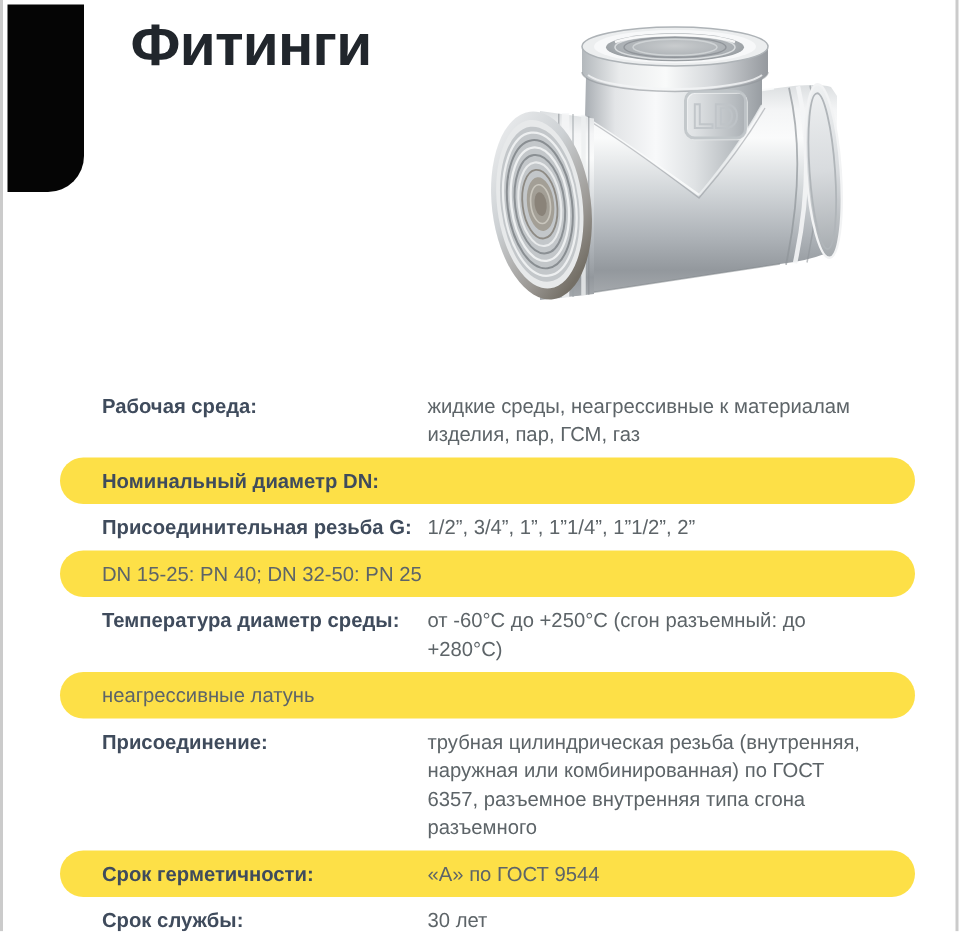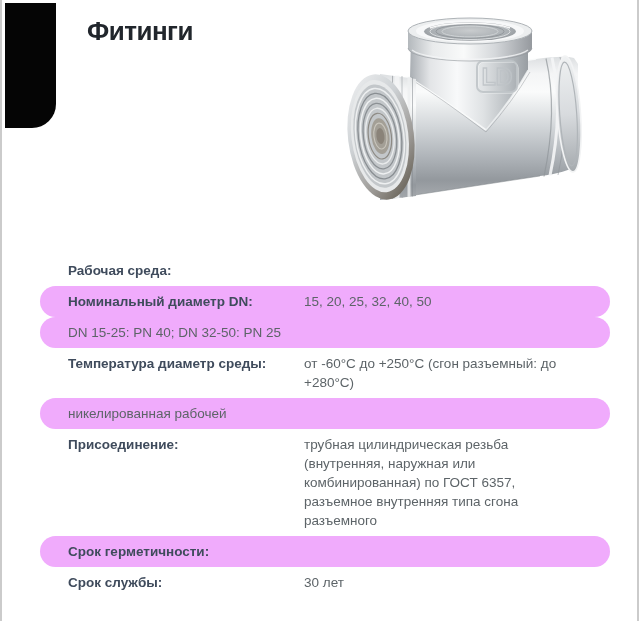--- a/index.html
+++ b/index.html
@@ -19,45 +19,44 @@
     position: absolute;
     left: 5px; top: 3px;
     width: 51px; height: 125px;
     background: #050505;
     border-bottom-right-radius: 24px;
   }
   .page-title {
     position: absolute;
     left: 87px; top: 8px;
     width: 240px;
-    font-size: 26px;
+    font-size: 39px;
     font-weight: 700;
     line-height: 46px;
     color: #21262c;
     letter-spacing: -0.5px;
   }
   .product-wrap {
     position: absolute;
-    left: 340px; top: 0;
+    left: 320px; top: 0;
     width: 260px; height: 240px;
   }
   .spec-table {
     position: absolute;
     left: 40px; top: 255px;
     width: 570px;
   }
   .spec-row {
     display: flex;
     align-items: flex-start;
     min-height: 31px;
     padding: 6px 30px 6px 28px;
     border-radius: 16px;
-    gap: 19px;
-  }
-  .spec-row.striped { background: #f0abfc; }
+  }
+  .spec-row.striped { background: #fde047; }
   .spec-label {
     flex: none;
     width: 217px;
     font-size: 13.5px;
     font-weight: 700;
     line-height: 19px;
     color: #3f4b5c;
     padding-right: 10px;
   }
   .spec-value {
@@ -184,41 +183,46 @@
         <ellipse cx="40.5" cy="136" rx="9" ry="18" fill="#a39f96"></ellipse>
         <ellipse cx="40.5" cy="136" rx="6.5" ry="13" fill="none" stroke="#c9c6bd" stroke-width="1.1"></ellipse>
         <ellipse cx="40.5" cy="136" rx="4" ry="8" fill="#8a8379"></ellipse>
       </g>
     </svg>
   </div>
 
   <div class="spec-table">
     <div class="spec-row">
       <div class="spec-label">Рабочая среда:</div>
+      <div class="spec-value">жидкие среды, неагрессивные к материалам изделия, пар, ГСМ, газ</div>
     </div>
     <div class="spec-row striped">
       <div class="spec-label">Номинальный диаметр DN:</div>
-      <div class="spec-value">15, 20, 25, 32, 40, 50</div>
+    </div>
+    <div class="spec-row">
+      <div class="spec-label">Присоединительная резьба G:</div>
+      <div class="spec-value">1/2”, 3/4”, 1”, 1”1/4”, 1”1/2”, 2”</div>
     </div>
     <div class="spec-row striped">
       <div class="spec-value">DN 15-25: PN 40; DN 32-50: PN 25</div>
     </div>
     <div class="spec-row">
       <div class="spec-label">Температура диаметр среды:</div>
       <div class="spec-value">от -60°C до +250°C (сгон разъемный: до +280°C)</div>
     </div>
     <div class="spec-row striped">
-      <div class="spec-value">никелированная рабочей</div>
+      <div class="spec-value">неагрессивные латунь</div>
     </div>
     <div class="spec-row">
       <div class="spec-label">Присоединение:</div>
       <div class="spec-value">трубная цилиндрическая резьба (внутренняя, наружная или комбинированная) по ГОСТ 6357, разъемное внутренняя типа сгона разъемного</div>
     </div>
     <div class="spec-row striped">
       <div class="spec-label">Срок герметичности:</div>
+      <div class="spec-value">«А» по ГОСТ 9544</div>
     </div>
     <div class="spec-row">
       <div class="spec-label">Срок службы:</div>
       <div class="spec-value">30 лет</div>
     </div>
 
   </div>
 
 </div>
 

